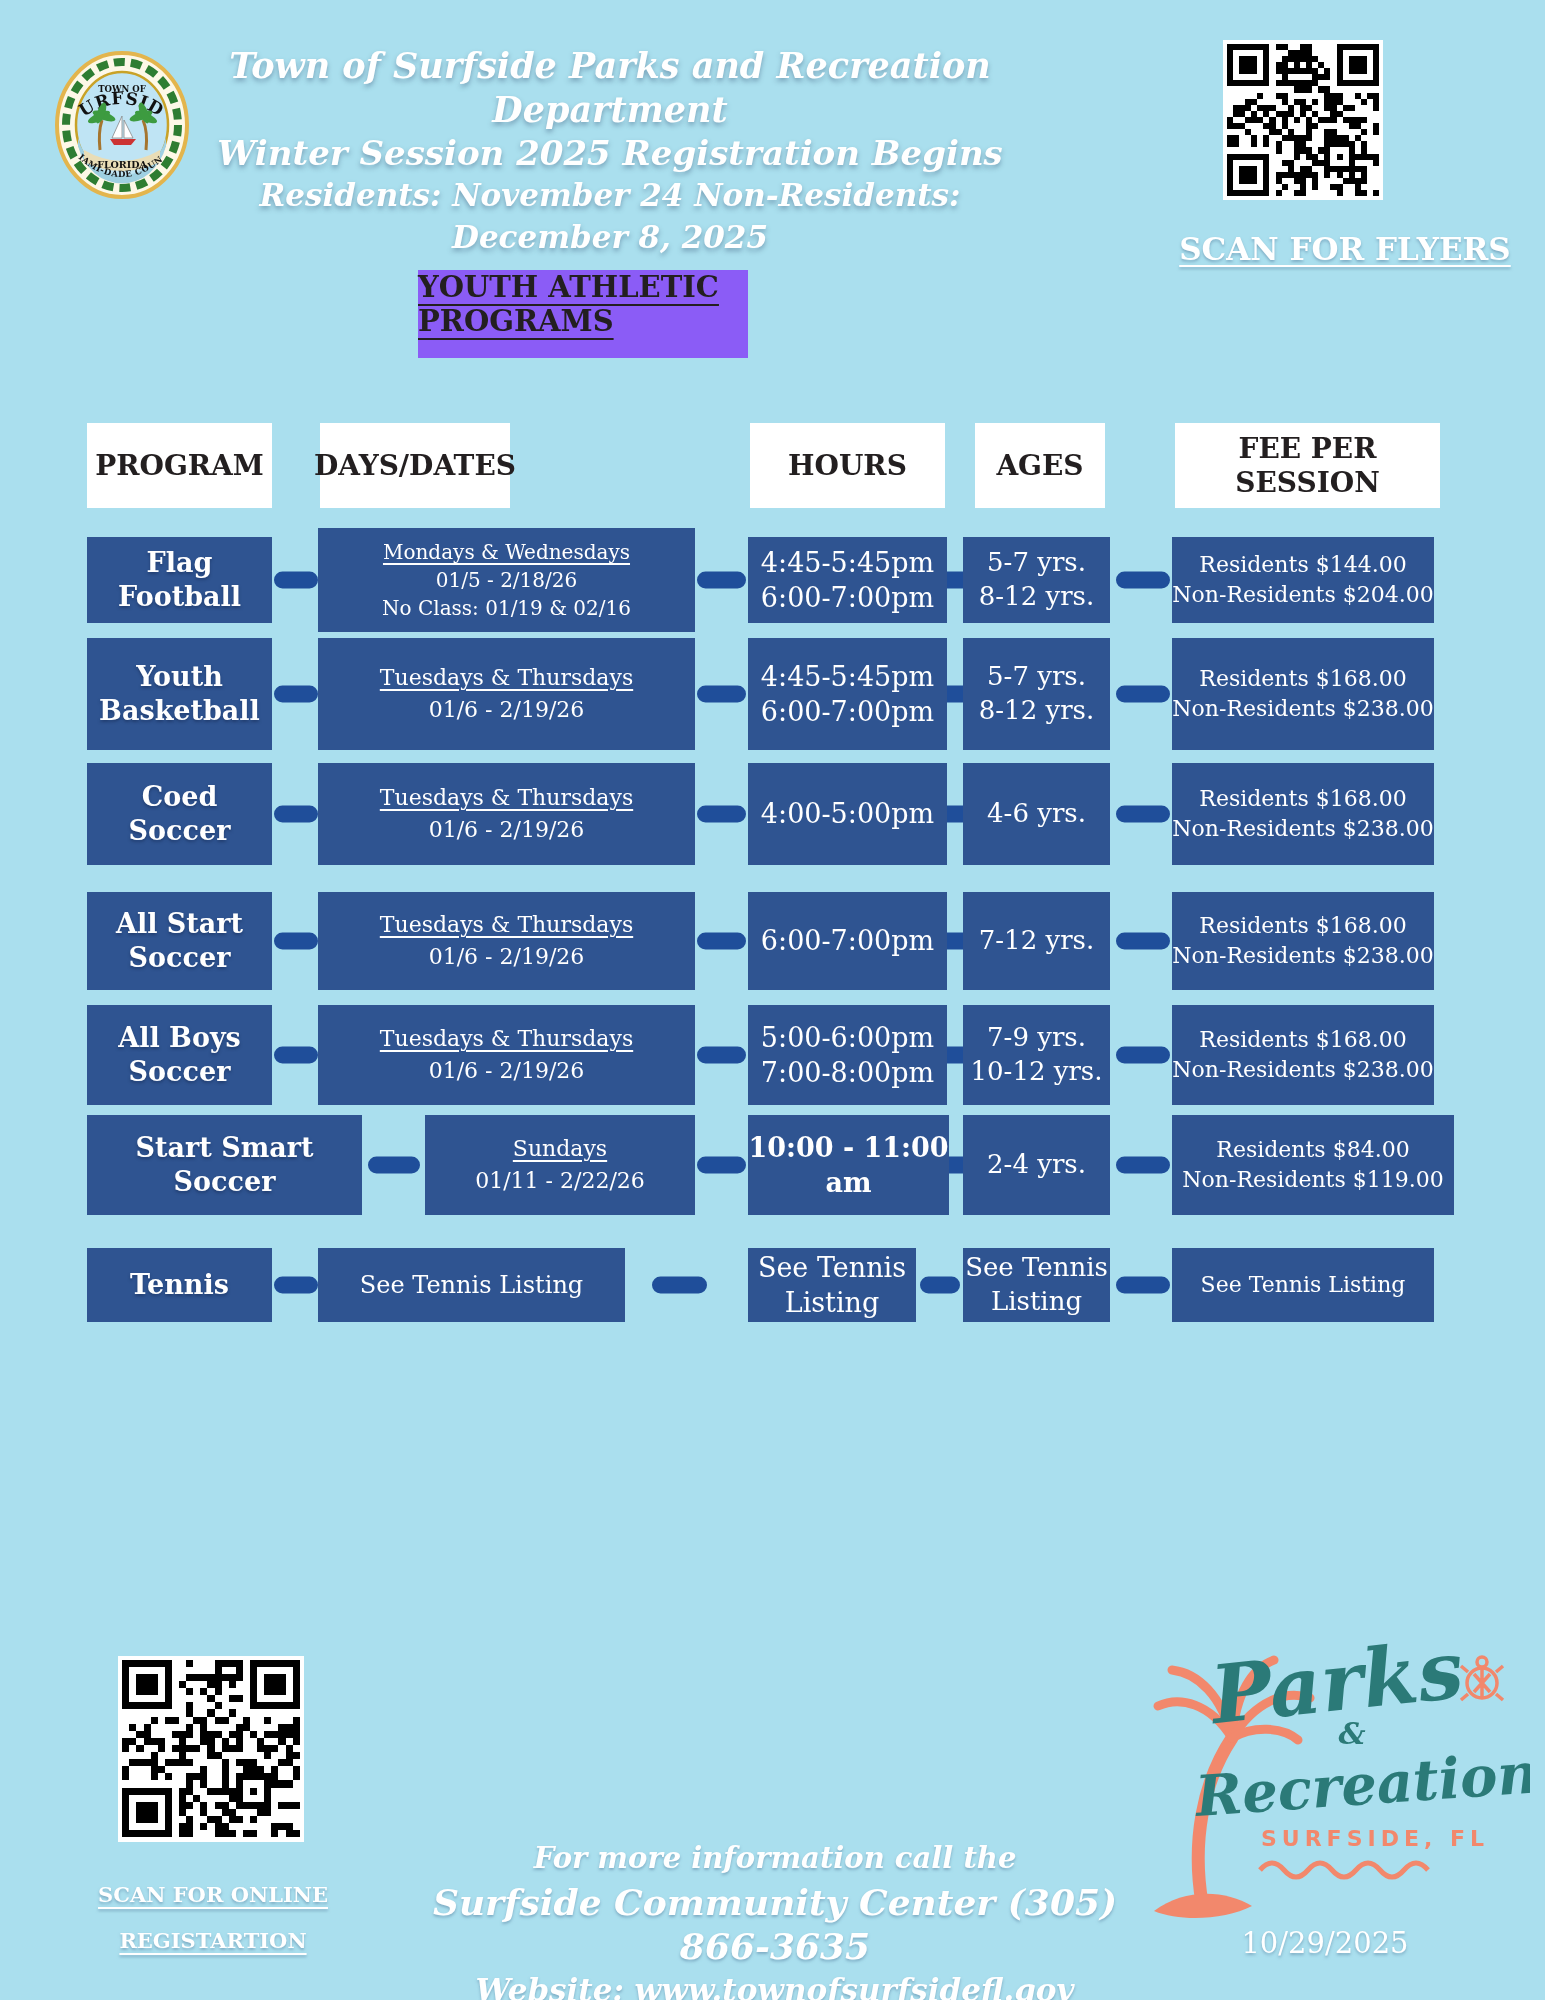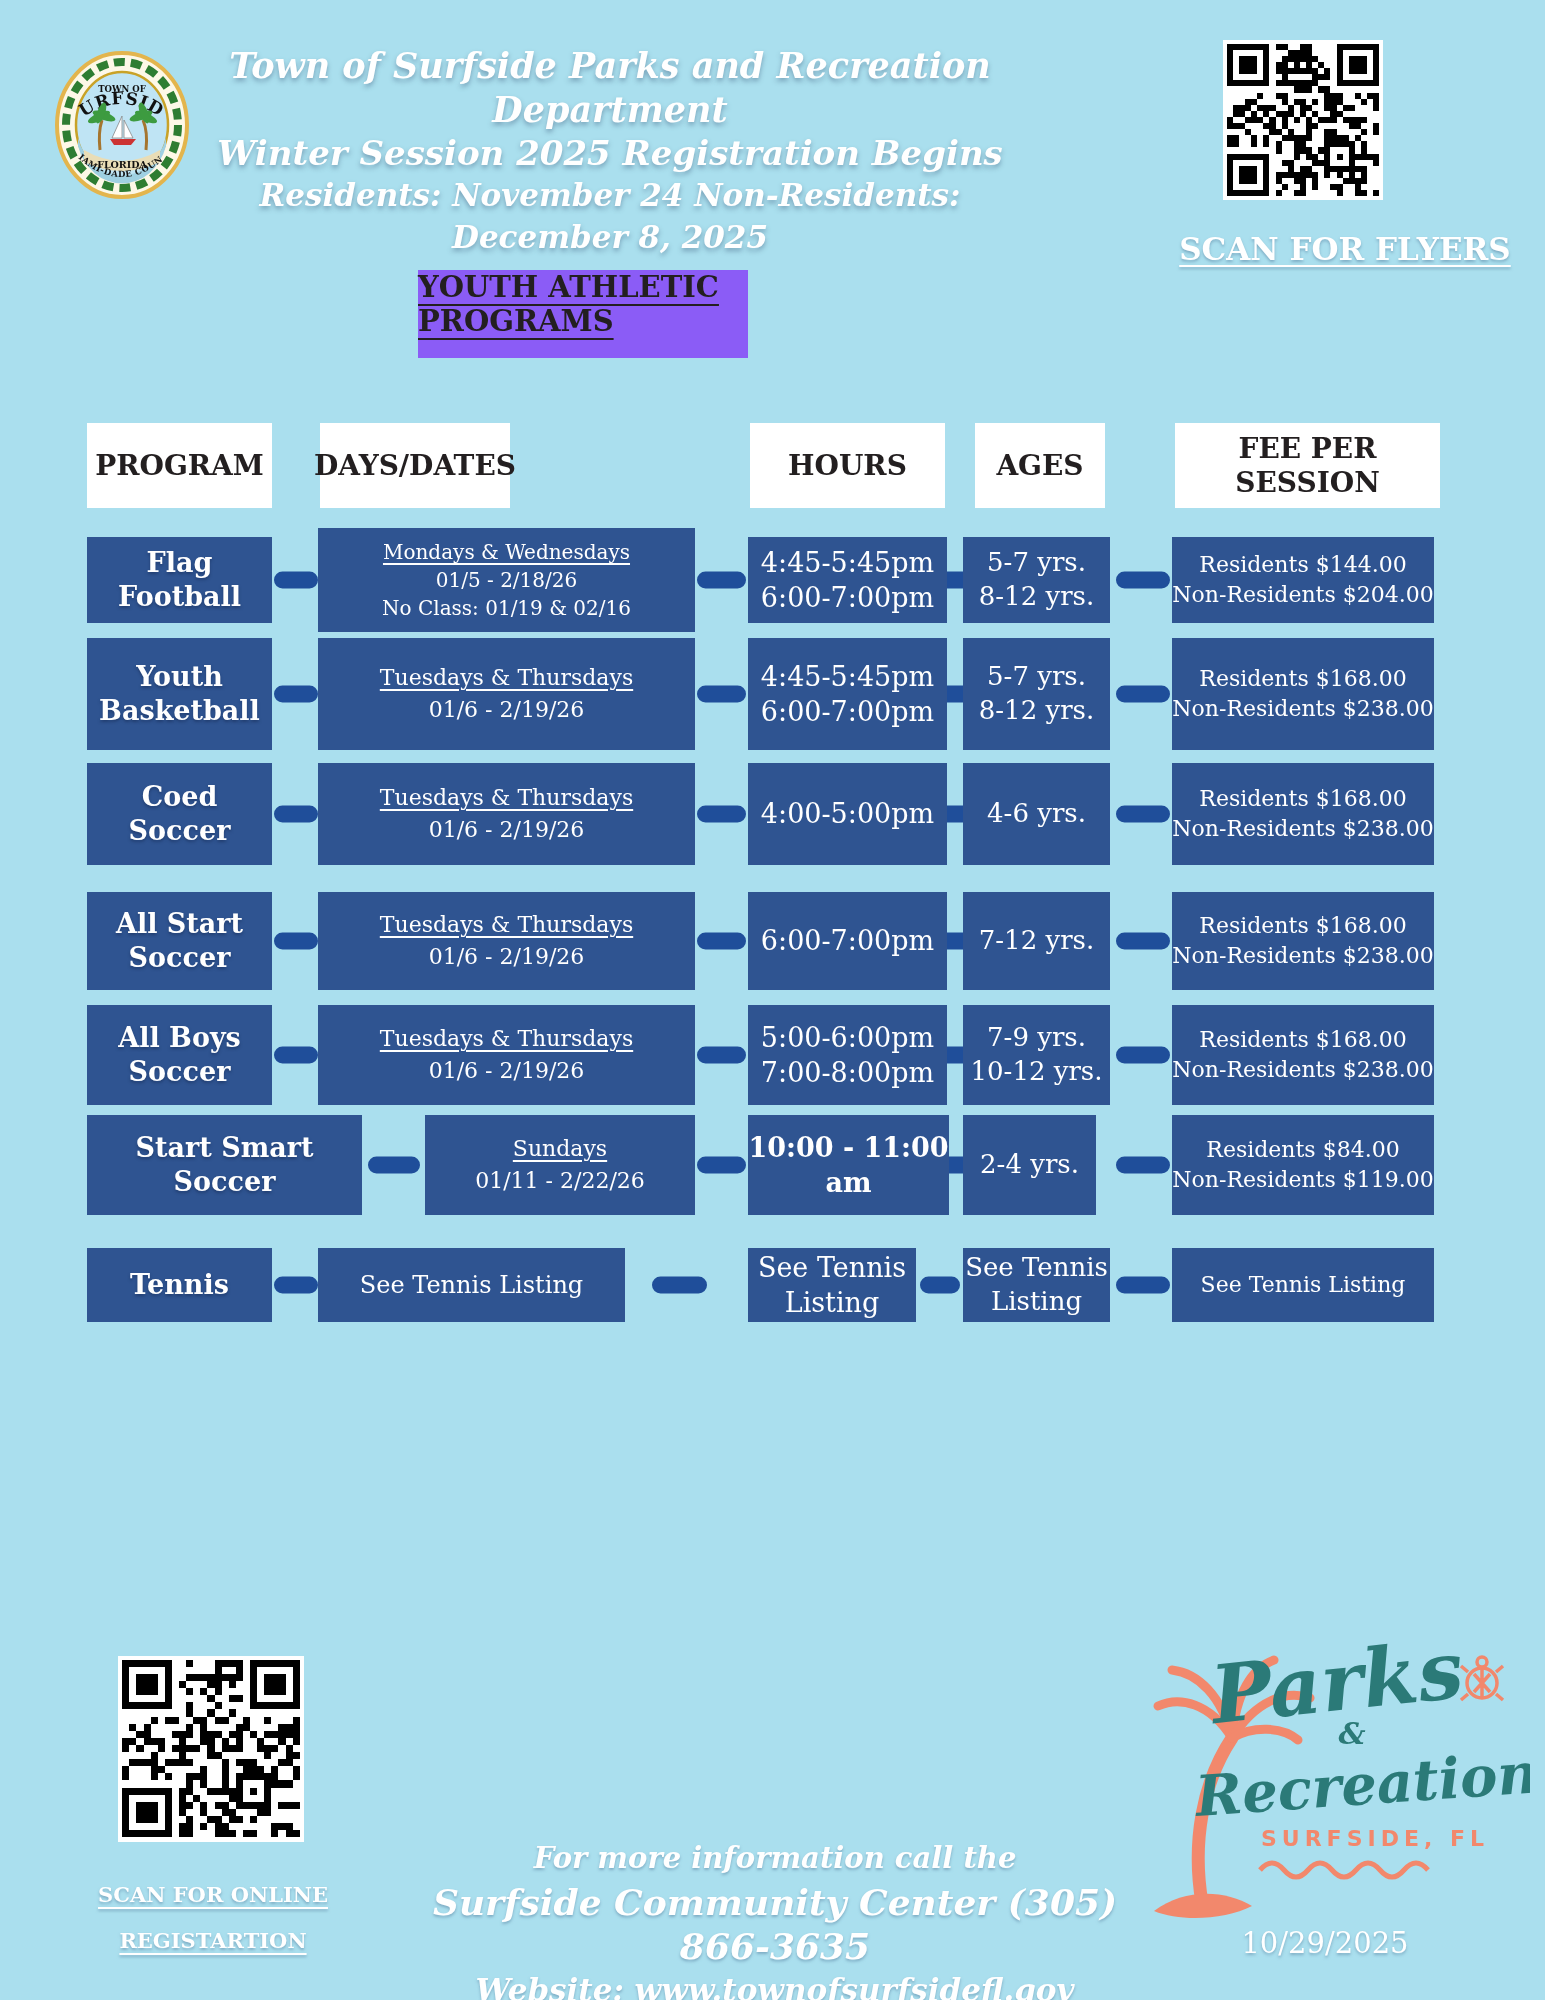--- a/index.html
+++ b/index.html
@@ -483,24 +483,24 @@
           <div class="line">Start Smart</div>
           <div class="line">Soccer</div>
         </div>
         <div class="cell days" style="left: 425px; width: 270px;">
           <div class="heading line">Sundays</div>
           <div class="line">01/11 - 2/22/26</div>
         </div>
         <div class="cell hours" style="left: 748px; width: 201px; font-weight: bold;">
           <div class="line">10:00 - 11:00 am</div>
         </div>
-        <div class="cell ages" style="left: 963px; width: 133px;">
+        <div class="cell ages" style="left: 963px; width: 147px;">
           <div class="line">2-4 yrs.</div>
         </div>
-        <div class="cell fee" style="left: 1172px; width: 262px;">
+        <div class="cell fee" style="left: 1172px; width: 282px;">
           <div class="line">Residents $84.00</div>
           <div class="line">Non-Residents $119.00</div>
         </div>
       </div>
       <div class="row" style="top: 1248px; height: 74px;">
         <div class="dash" style="left: 274px; width: 44px;"></div>
         <div class="dash" style="left: 652px; width: 55px;"></div>
         <div class="dash" style="left: 920px; width: 40px;"></div>
         <div class="dash" style="left: 1116px; width: 54px;"></div>
         <div class="cell program" style="left: 87px; width: 185px;">

